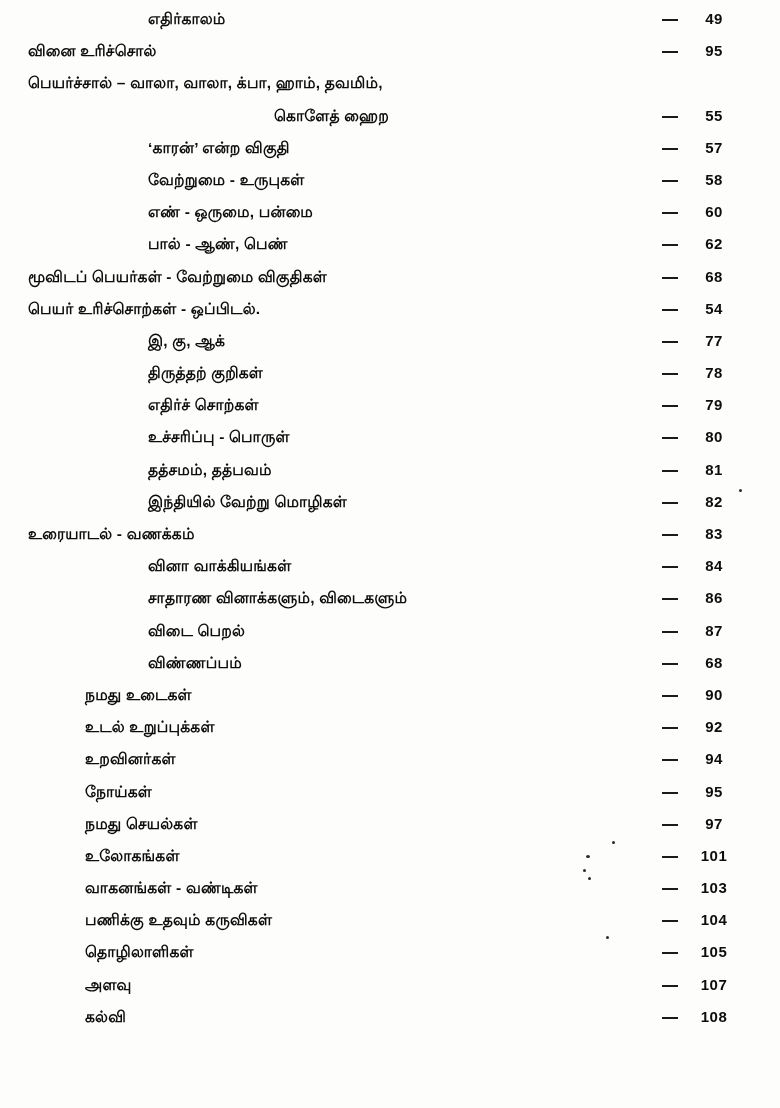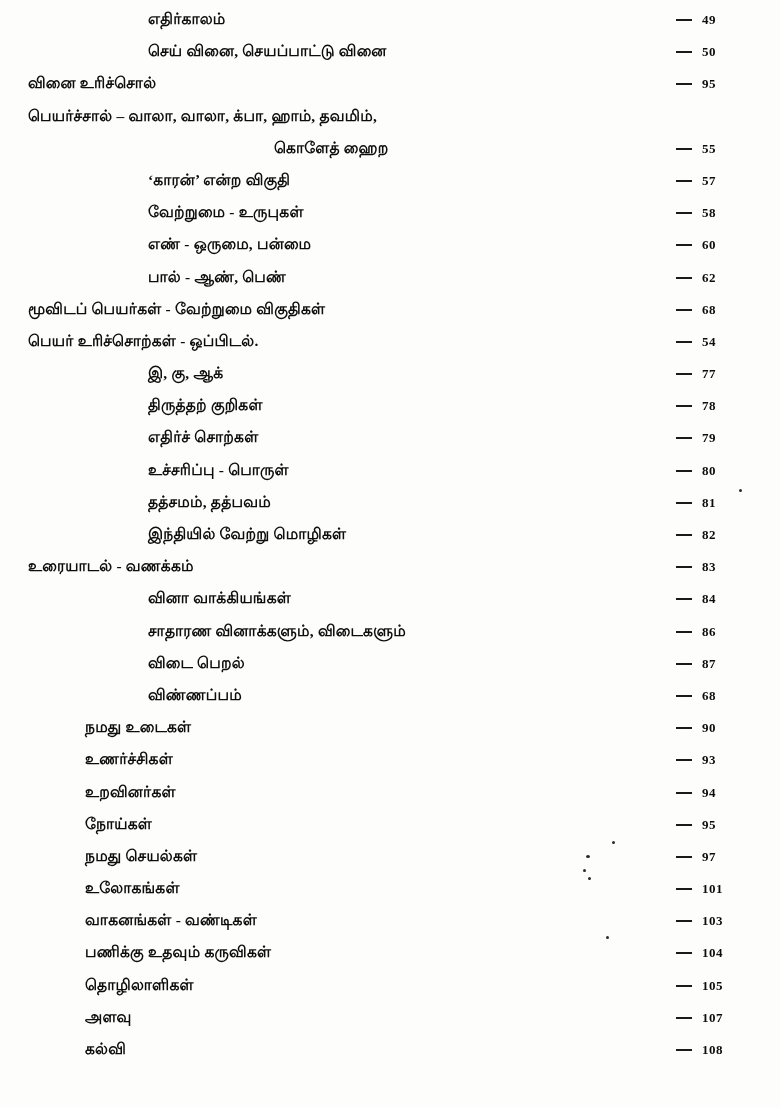--- a/index.html
+++ b/index.html
@@ -25,21 +25,20 @@
   .toc {
     list-style: none;
     margin: 0;
     padding: 0;
   }
   .toc-row {
     display: flex;
     align-items: baseline;
     height: 32.2px;
     padding: 0;
-    font-family: Liberation Serif, serif;
   }
   .toc-label {
     font-size: 15.5px;
     font-weight: bold;
     letter-spacing: 0.2px;
     white-space: nowrap;
     line-height: 1.1;
     color: #0d0d0d;
   }
   
@@ -65,23 +64,23 @@
     left: 8px;
     top: -5px;
     width: 16px;
     height: 0;
     border-top: 2.2px solid #1a1a1a;
   }
   .dash.nodash::before { display: none; }
 
   .page-num {
     flex: 0 0 52px;
-    text-align: left;
-    padding-right: 26px;
-    font-size: 13px;
+    text-align: center;
+    padding-right: 40px;
+    font-size: 15px;
     font-weight: bold;
     letter-spacing: 0.5px;
     color: #0d0d0d;
   }
 
   
   .cont .toc-label { }
 
   
   .speck {
@@ -100,26 +99,20 @@
 <body>
 
 <div id="page">
   <ul class="toc" id="toc-list">
       <li class="toc-row ind-2">
         <span class="toc-label">எதிர்காலம்</span>
         <span class="spacer"></span>
         <span class="dash"></span>
         <span class="page-num">49</span>
       </li>
-      <li class="toc-row ind-2">
-        <span class="toc-label">செய் வினை, செயப்பாட்டு வினை</span>
-        <span class="spacer"></span>
-        <span class="dash"></span>
-        <span class="page-num">50</span>
-      </li>
       <li class="toc-row ind-0">
         <span class="toc-label">வினை உரிச்சொல்</span>
         <span class="spacer"></span>
         <span class="dash"></span>
         <span class="page-num">95</span>
       </li>
       <li class="toc-row ind-0 cont">
         <span class="toc-label">பெயர்ச்சால்    –      வாலா, வாலா, க்பா, ஹாம், தவமிம்,</span>
         <span class="spacer"></span>
         <span class="dash nodash"></span>
@@ -233,24 +226,24 @@
         <span class="dash"></span>
         <span class="page-num">68</span>
       </li>
       <li class="toc-row ind-1">
         <span class="toc-label">நமது உடைகள்</span>
         <span class="spacer"></span>
         <span class="dash"></span>
         <span class="page-num">90</span>
       </li>
       <li class="toc-row ind-1">
-        <span class="toc-label">உணர்ச்சிகள்</span>
-        <span class="spacer"></span>
-        <span class="dash"></span>
-        <span class="page-num">93</span>
+        <span class="toc-label">உடல் உறுப்புக்கள்</span>
+        <span class="spacer"></span>
+        <span class="dash"></span>
+        <span class="page-num">92</span>
       </li>
       <li class="toc-row ind-1">
         <span class="toc-label">உறவினர்கள்</span>
         <span class="spacer"></span>
         <span class="dash"></span>
         <span class="page-num">94</span>
       </li>
       <li class="toc-row ind-1">
         <span class="toc-label">நோய்கள்</span>
         <span class="spacer"></span>

